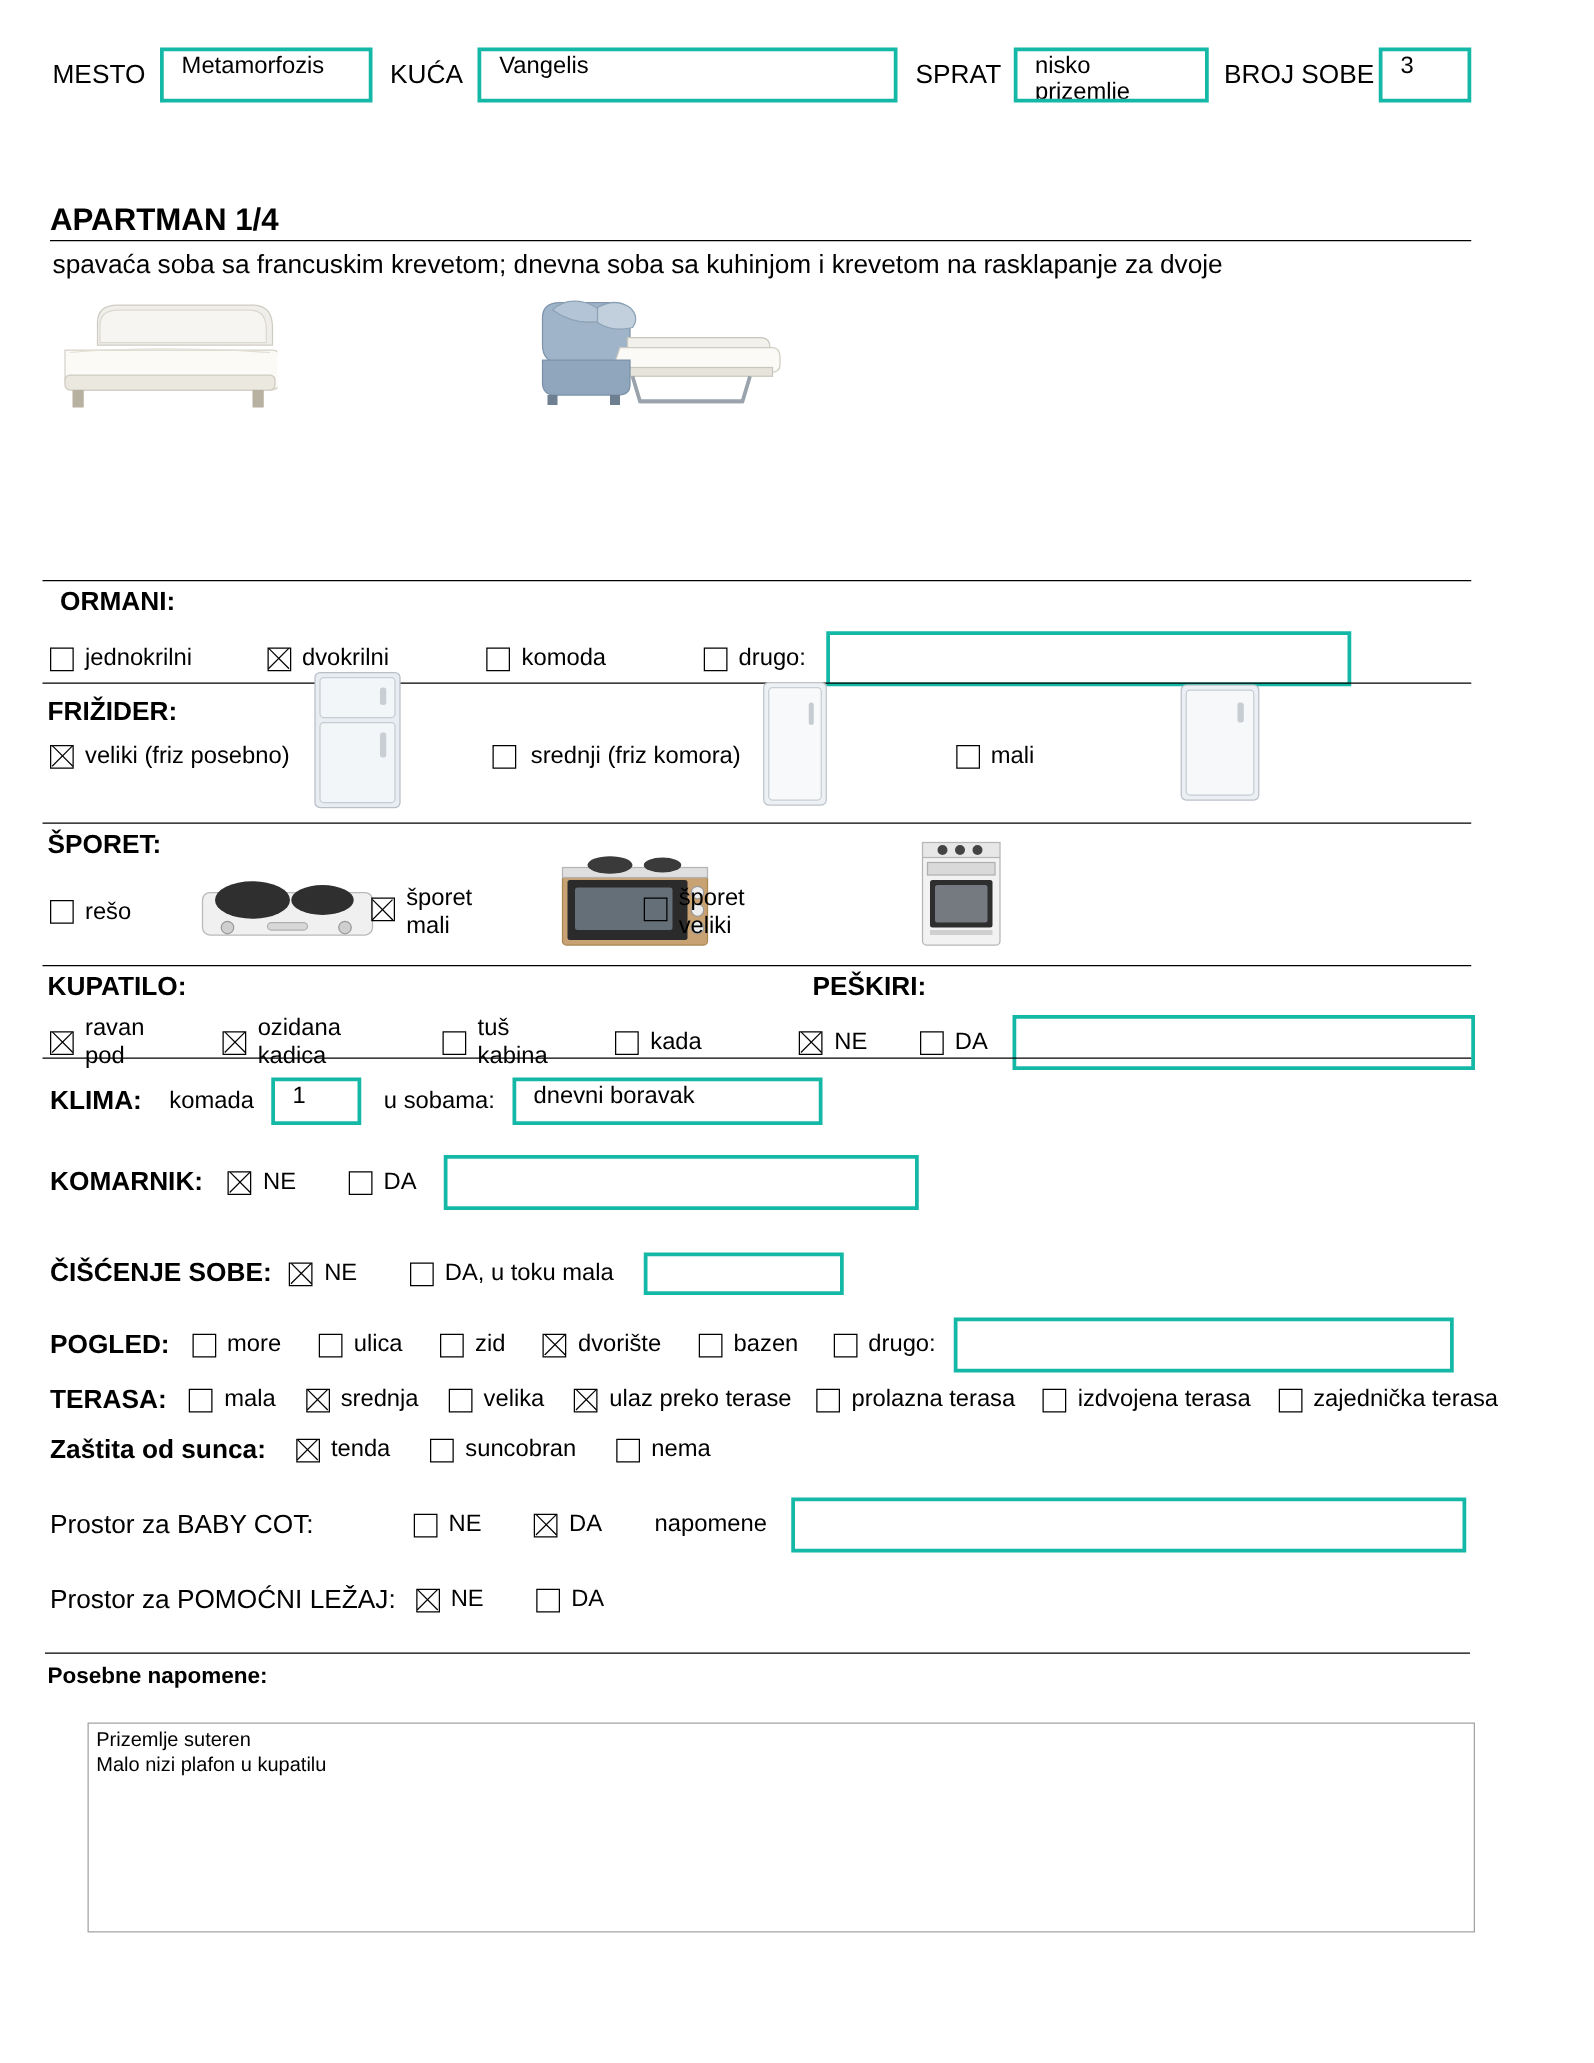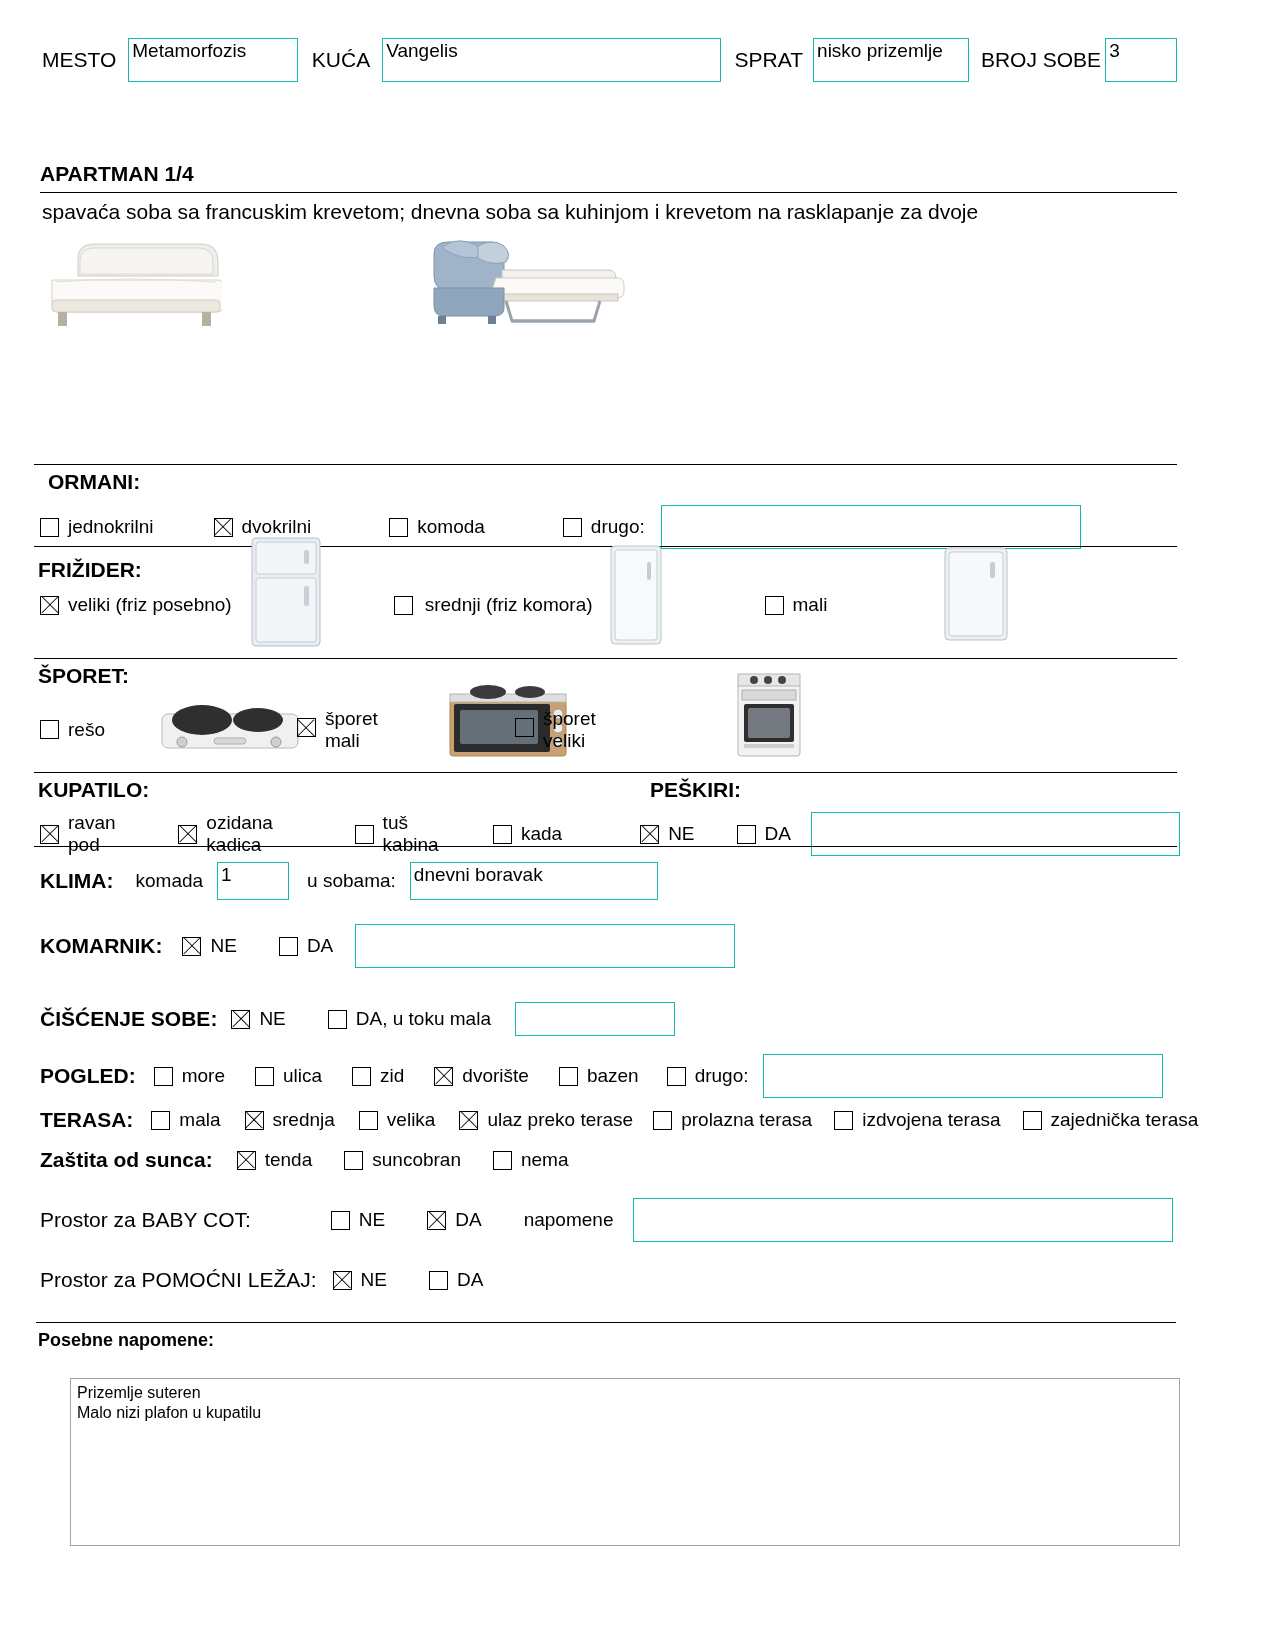--- a/index.html
+++ b/index.html
@@ -19,28 +19,28 @@
     position: relative;
     width: 1275px;
     height: 1650px;
     padding: 0;
   }
 
   
   .row { display: flex; align-items: center; }
   .bold { font-weight: bold; }
   .fld {
-    border: 1px solid #14b8a6;
+    border: 3px solid #14b8a6;
     background: #fff;
     height: 44px;
     box-sizing: border-box;
     font-family: "Liberation Sans", sans-serif;
     font-size: 19px;
     color: #000;
-    padding: 2px 3px;
+    padding: 2px 14px;
     display: flex;
     align-items: flex-start;
     line-height: 1.1;
     overflow: hidden;
   }
   .fld.small { height: 34px; font-size: 17px; }
 
   
   .cb {
     width: 19px;
@@ -70,21 +70,21 @@
   .header {
     position: absolute;
     left: 42px; top: 38px;
     width: 1135px;
     display: flex;
     align-items: center;
   }
   .hlabel { font-size: 21px; white-space: nowrap; }
 
   
-  .apt-title { position: absolute; left: 40px; top: 162px; font-size: 21px; font-weight: bold; }
+  .apt-title { position: absolute; left: 40px; top: 162px; font-size: 25px; font-weight: bold; }
   .apt-rule  { position: absolute; left: 40px; top: 192px; width: 1137px; border-top: 1.5px solid #000; }
   .apt-desc  { position: absolute; left: 42px; top: 200px; font-size: 21px; }
 
   
   .bedimg { position: absolute; left: 42px; top: 238px; width: 180px; height: 95px; }
   .sofaimg { position: absolute; left: 430px; top: 232px; width: 195px; height: 105px; }
 
   
   .sec-rule { position: absolute; left: 34px; width: 1143px; border-top: 1.6px solid #000; }
   .sec-title { position: absolute; font-size: 21px; font-weight: bold; }

